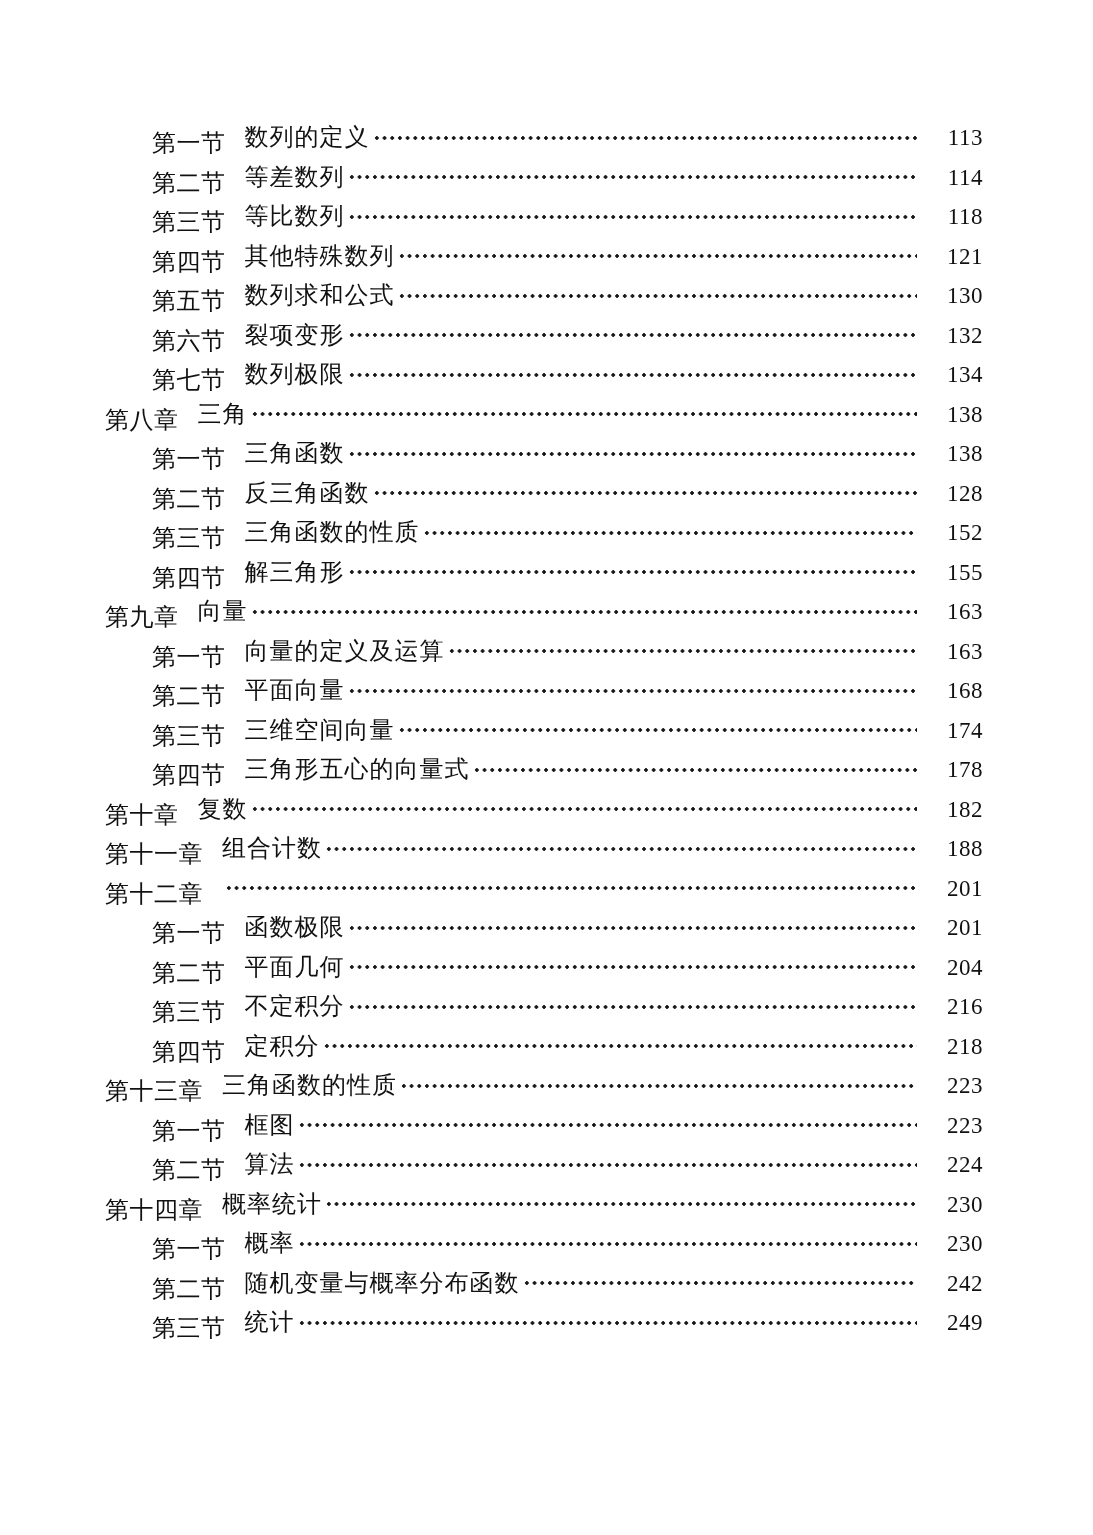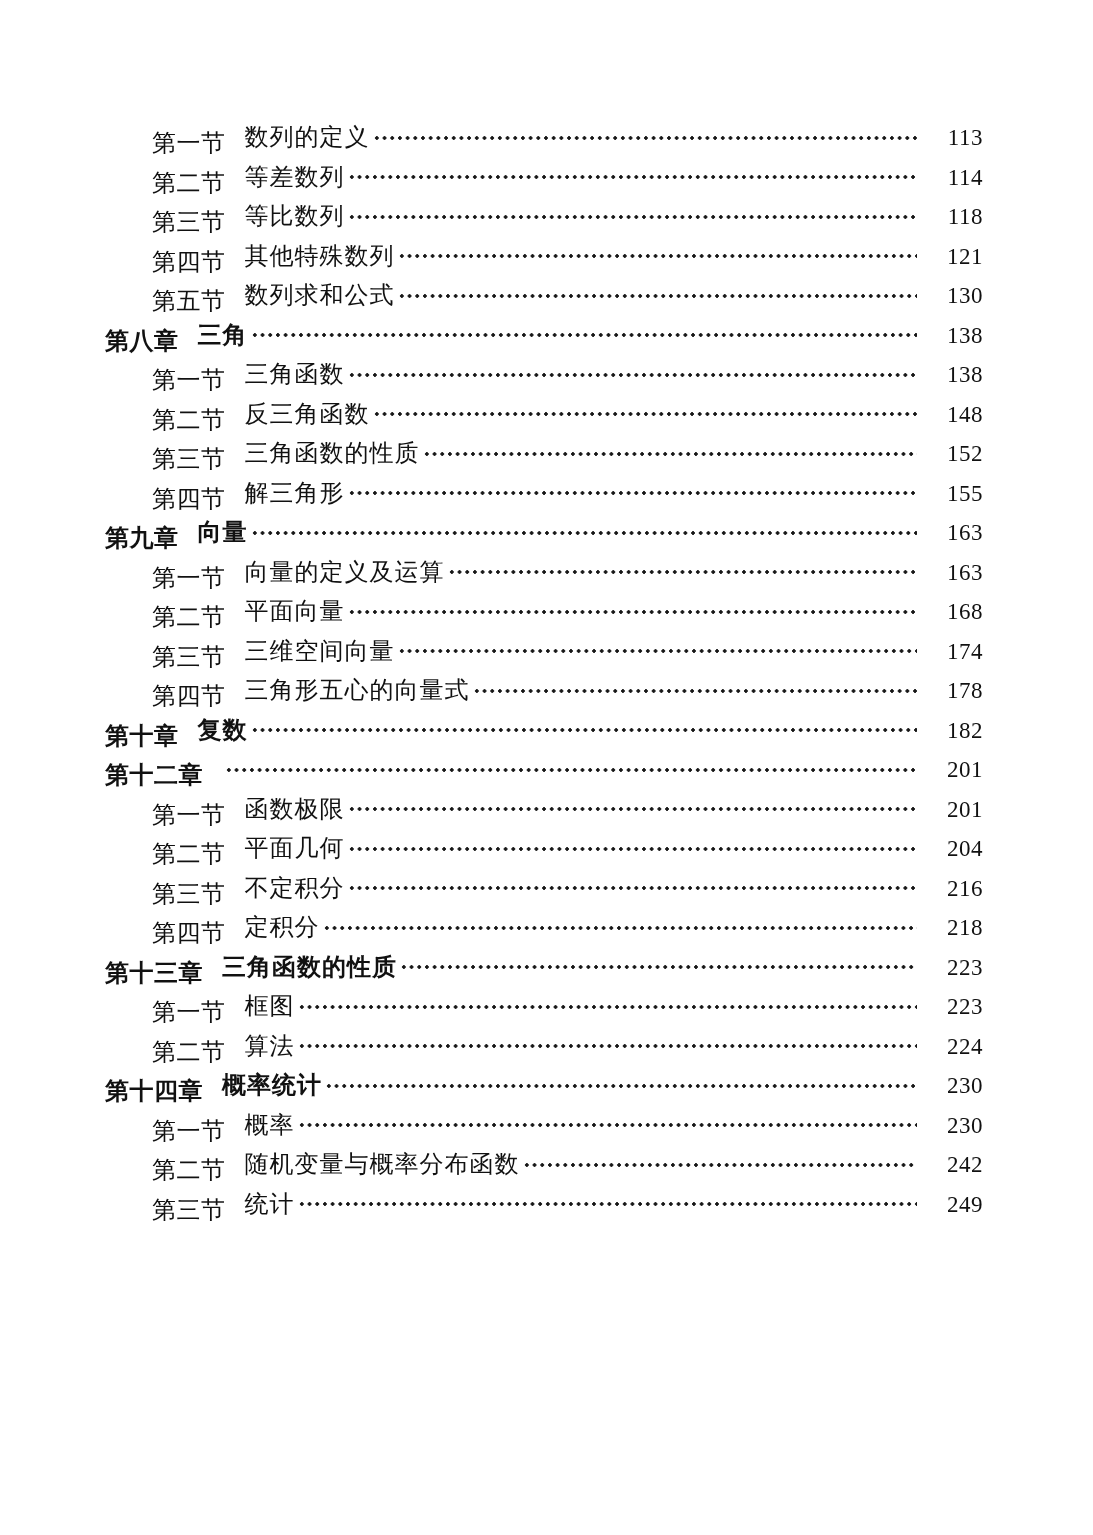--- a/index.html
+++ b/index.html
@@ -27,21 +27,21 @@
     height: 39.5px;
     font-size: 24px;
     line-height: 39.5px;
     white-space: nowrap;
   }
   .toc-row.section {
     padding-left: 47px;
   }
   .toc-row.chapter .entry-label,
   .toc-row.chapter .entry-title {
-    font-weight: 700;
+    font-weight: 400;
   }
   .entry-label {
     margin-right: 19px;
     letter-spacing: 0.5px;
     flex: 0 0 auto;
     margin-top: 12px;
   }
   .entry-title {
     letter-spacing: 1px;
     flex: 0 0 auto;
@@ -92,37 +92,49 @@
     <span class="entry-title">其他特殊数列</span>
     <span class="dot-leader"></span>
     <span class="entry-page">121</span>
   </div>
     <div class="toc-row section">
     <span class="entry-label">第五节</span>
     <span class="entry-title">数列求和公式</span>
     <span class="dot-leader"></span>
     <span class="entry-page">130</span>
   </div>
+    <div class="toc-row section">
+    <span class="entry-label">第六节</span>
+    <span class="entry-title">裂项变形</span>
+    <span class="dot-leader"></span>
+    <span class="entry-page">132</span>
+  </div>
+    <div class="toc-row section">
+    <span class="entry-label">第七节</span>
+    <span class="entry-title">数列极限</span>
+    <span class="dot-leader"></span>
+    <span class="entry-page">134</span>
+  </div>
     <div class="toc-row chapter">
     <span class="entry-label">第八章</span>
     <span class="entry-title">三角</span>
     <span class="dot-leader"></span>
     <span class="entry-page">138</span>
   </div>
     <div class="toc-row section">
     <span class="entry-label">第一节</span>
     <span class="entry-title">三角函数</span>
     <span class="dot-leader"></span>
     <span class="entry-page">138</span>
   </div>
     <div class="toc-row section">
     <span class="entry-label">第二节</span>
     <span class="entry-title">反三角函数</span>
     <span class="dot-leader"></span>
-    <span class="entry-page">148</span>
+    <span class="entry-page">128</span>
   </div>
     <div class="toc-row section">
     <span class="entry-label">第三节</span>
     <span class="entry-title">三角函数的性质</span>
     <span class="dot-leader"></span>
     <span class="entry-page">152</span>
   </div>
     <div class="toc-row section">
     <span class="entry-label">第四节</span>
     <span class="entry-title">解三角形</span>
@@ -159,20 +171,26 @@
     <span class="dot-leader"></span>
     <span class="entry-page">178</span>
   </div>
     <div class="toc-row chapter">
     <span class="entry-label">第十章</span>
     <span class="entry-title">复数</span>
     <span class="dot-leader"></span>
     <span class="entry-page">182</span>
   </div>
     <div class="toc-row chapter">
+    <span class="entry-label">第十一章</span>
+    <span class="entry-title">组合计数</span>
+    <span class="dot-leader"></span>
+    <span class="entry-page">188</span>
+  </div>
+    <div class="toc-row chapter">
     <span class="entry-label">第十二章</span>
     <span class="dot-leader"></span>
     <span class="entry-page">201</span>
   </div>
     <div class="toc-row section">
     <span class="entry-label">第一节</span>
     <span class="entry-title">函数极限</span>
     <span class="dot-leader"></span>
     <span class="entry-page">201</span>
   </div>

